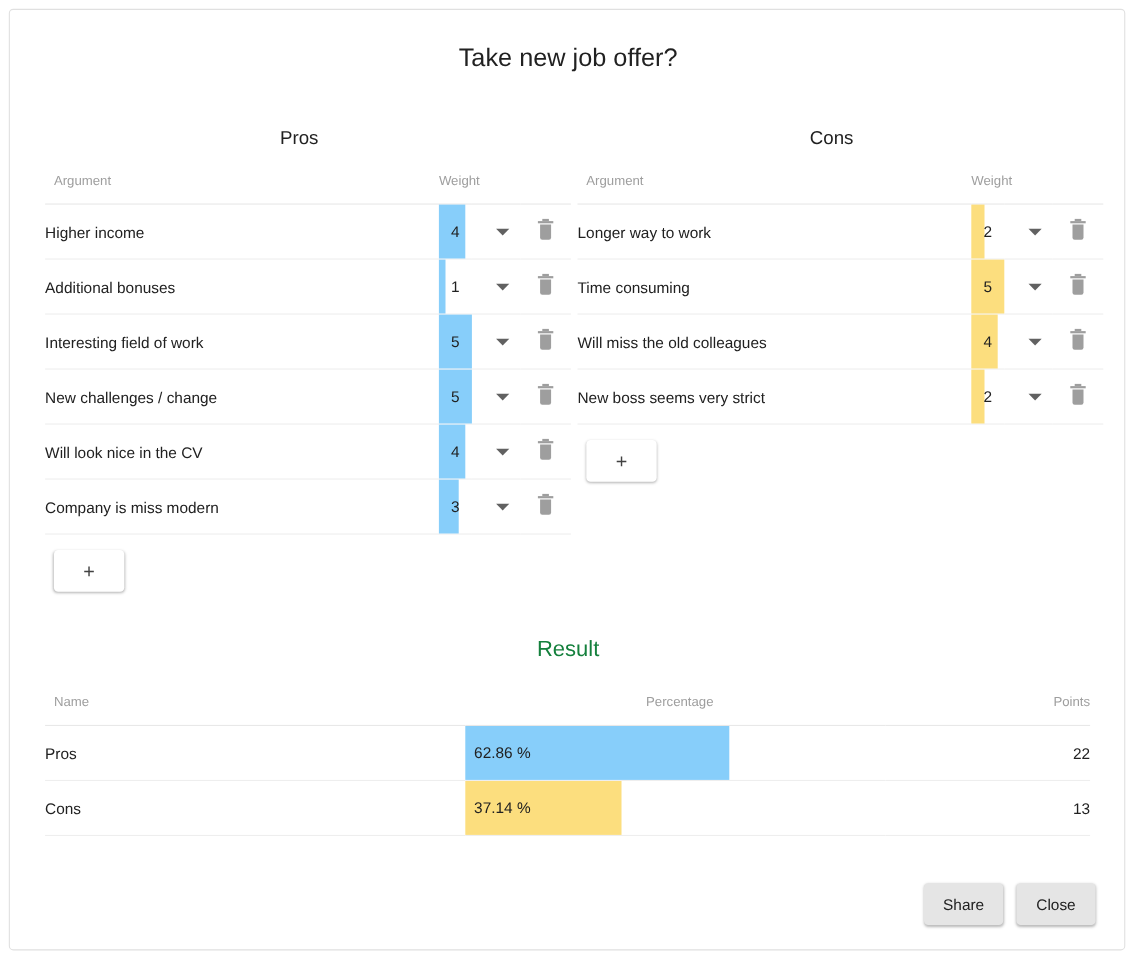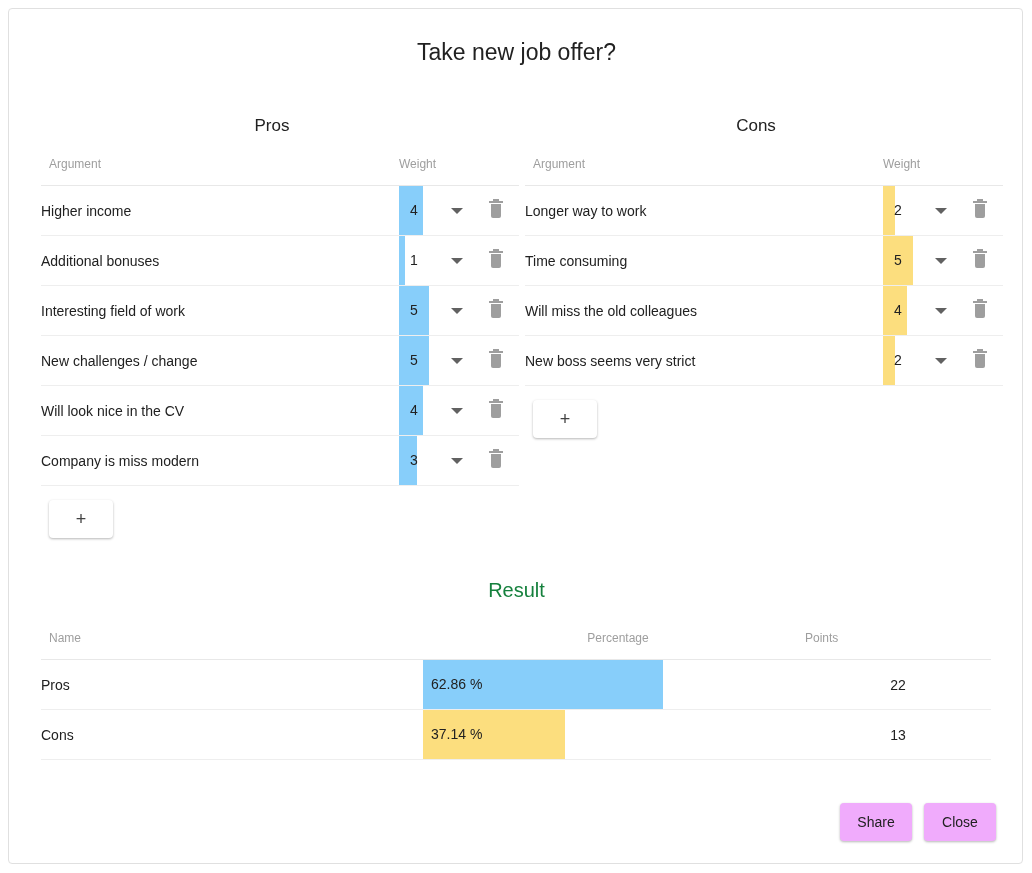--- a/index.html
+++ b/index.html
@@ -153,54 +153,54 @@
     font-size: 12px;
     font-weight: 400;
     color: #9e9e9e;
     text-align: left;
     padding: 0 0 14px 8px;
     border-bottom: 1px solid #e8e8e8;
     vertical-align: bottom;
   }
   table.result-table th.rc-name { width: 382px; }
   table.result-table th.rc-pct  { width: 382px; text-align: center; }
-  table.result-table th.rc-pts  { width: 186px; text-align: left; padding-left: 0; }
+  table.result-table th.rc-pts  { width: 186px; text-align: right; padding-left: 0; }
 
   table.result-table td {
     height: 49px;
     padding: 0;
     border-bottom: 1px solid #eeeeee;
     font-size: 14px;
     color: #212121;
     vertical-align: middle;
   }
   td.rc-name { padding-left: 8px; }
   td.rc-pct  { position: relative; padding: 0; margin-left: 36px; }
-  td.rc-pts  { text-align: center; }
+  td.rc-pts  { text-align: right; }
 
   .pct-wrap { position: relative; height: 49px; width: 100%; }
   .pct-bar  { position: absolute; left: 0; top: 0; bottom: 0; }
   .pct-bar.blue   { background: #87cefa; }
   .pct-bar.yellow { background: #fcde7e; }
   .pct-label {
     position: absolute; left: 8px; top: 0;
     height: 49px; line-height: 49px;
     font-size: 14px; color: #212121;
   }
 
   
   .footer {
     position: absolute;
     right: 26px; bottom: 22px;
     display: flex; gap: 12px;
   }
   .foot-btn {
     min-width: 72px; height: 38px;
     padding: 0 16px;
-    background: #f0abfc;
+    background: #e5e5e5;
     border: none;
     border-radius: 4px;
     box-shadow: 0 1px 3px rgba(0,0,0,0.18), 0 1px 2px rgba(0,0,0,0.12);
     font-family: "Liberation Sans", sans-serif;
     font-size: 14px;
     color: #212121;
     cursor: pointer;
   }
 </style>
 </head>

